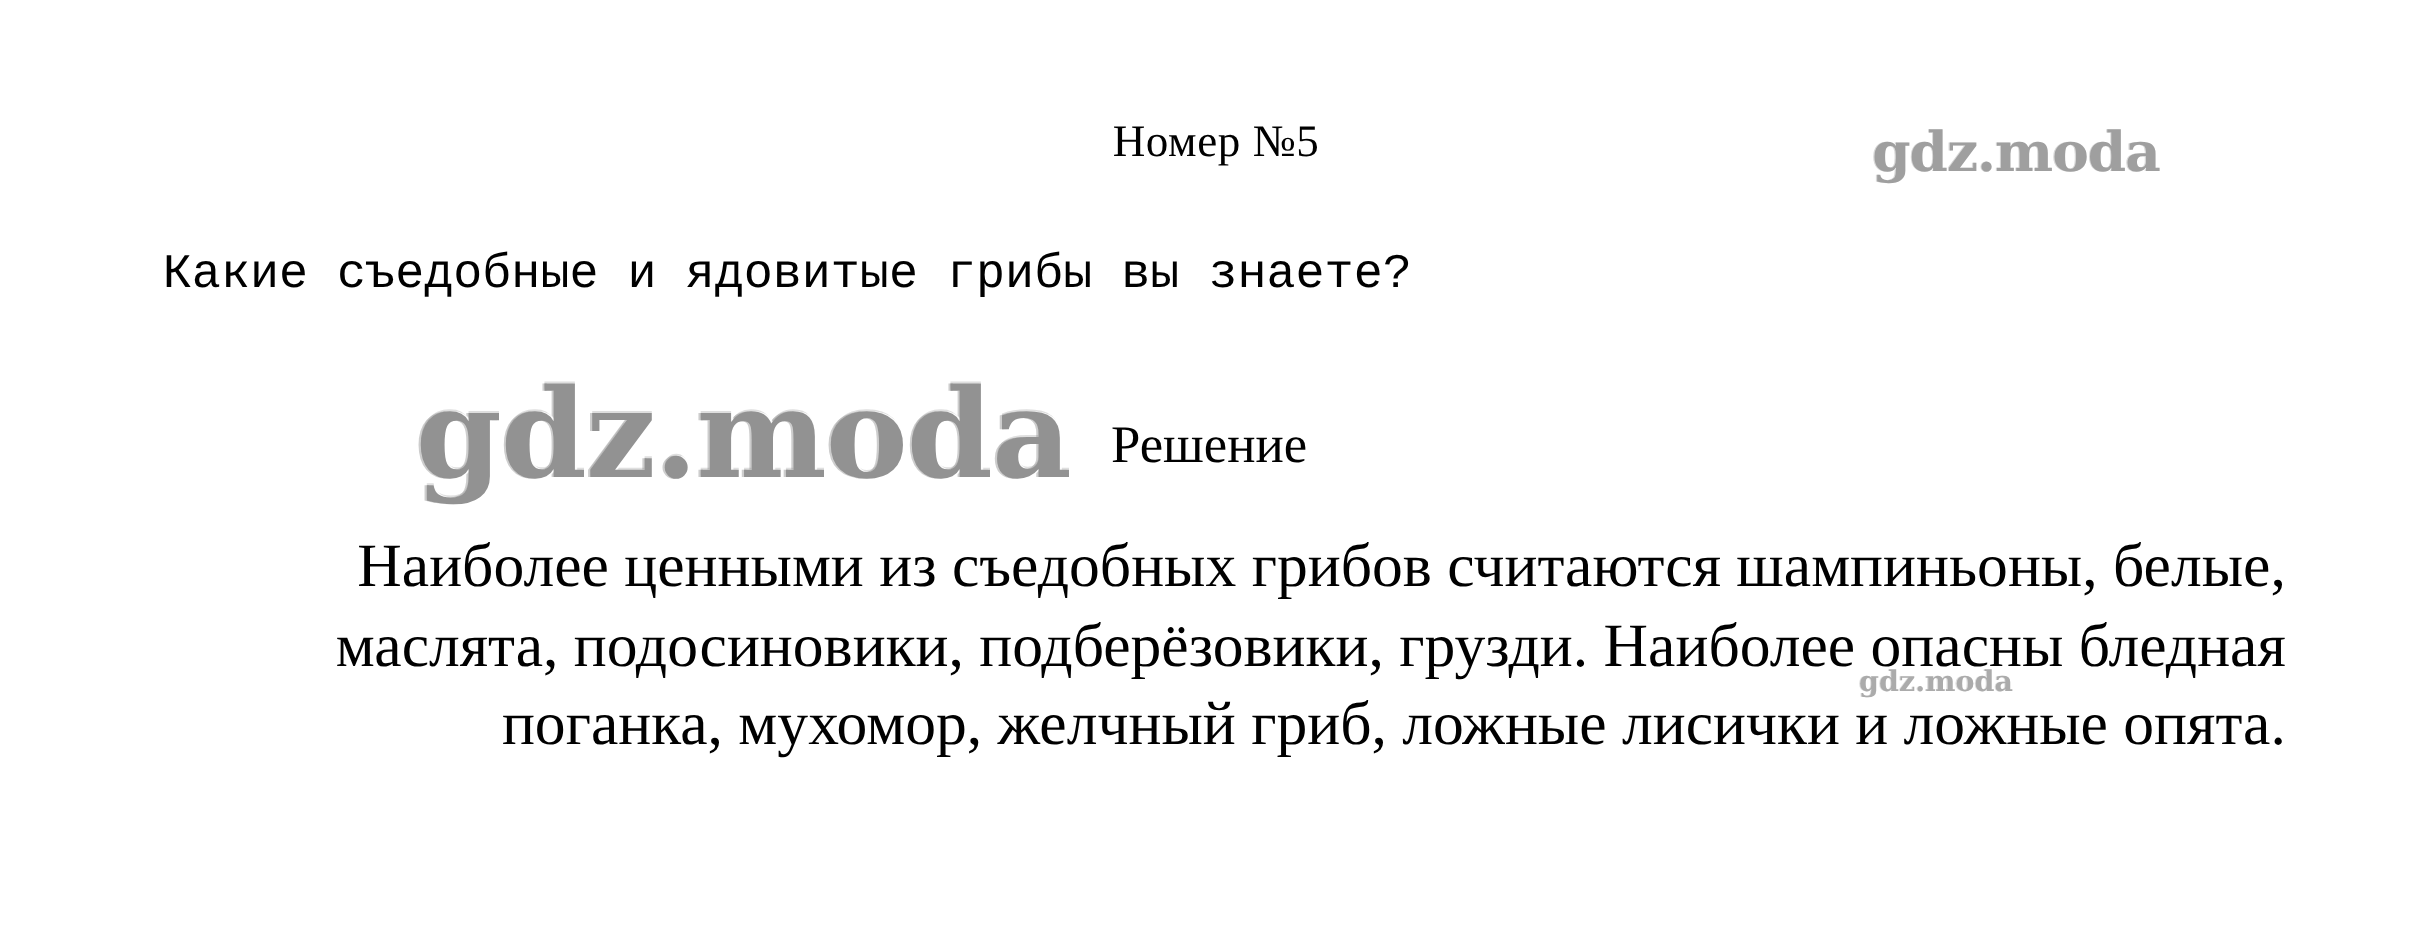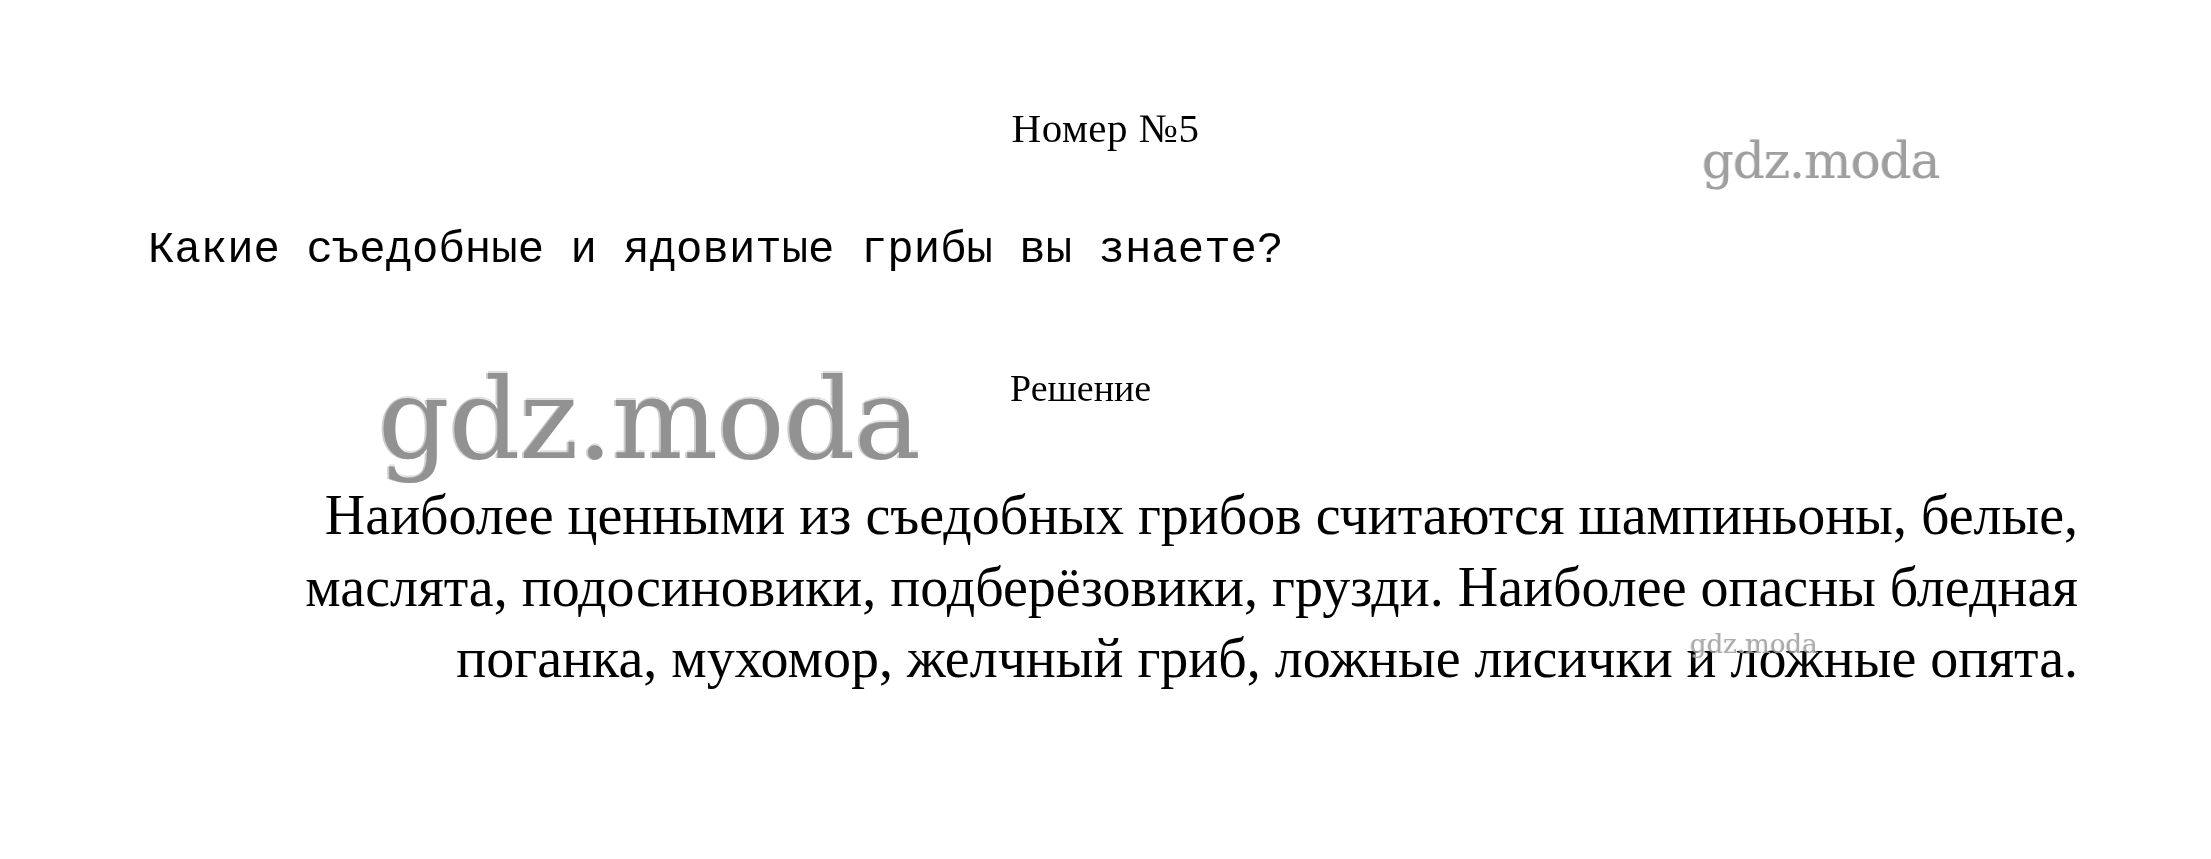--- a/index.html
+++ b/index.html
@@ -38,49 +38,48 @@
     left: 148px;
     font-size: 44px;
     line-height: 1.15;
     white-space: nowrap;
     font-family: Liberation Mono, monospace;
   }
 
   
   .solution-label {
     position: absolute;
-    top: 368px;
+    top: 379px;
     left: 1010px;
-    font-size: 38px;
+    font-size: 48px;
     line-height: 1.1;
     white-space: nowrap;
   }
 
   
   .answer {
     position: absolute;
     top: 480px;
     left: 148px;
     width: 1930px;
     font-size: 56px;
     line-height: 1.28;
     text-align: right;
   }
 
   
   .wm {
     position: absolute;
     font-family: "DejaVu Serif", serif;
-    font-weight: 400;
+    font-weight: 700;
     color: #9a9a9a;
     opacity: 0.85;
     user-select: none;
     white-space: nowrap;
     letter-spacing: -1px;
-    margin-top: 24px;
   }
   .wm-top-right {
     top: 108px;
     left: 1702px;
     font-size: 50px;
     color: #8f8f8f;
     text-shadow:
        1px 0 0 rgba(255,255,255,0.85),
       -1px 0 0 rgba(120,120,120,0.35),
        0 1px 0 rgba(255,255,255,0.6);

